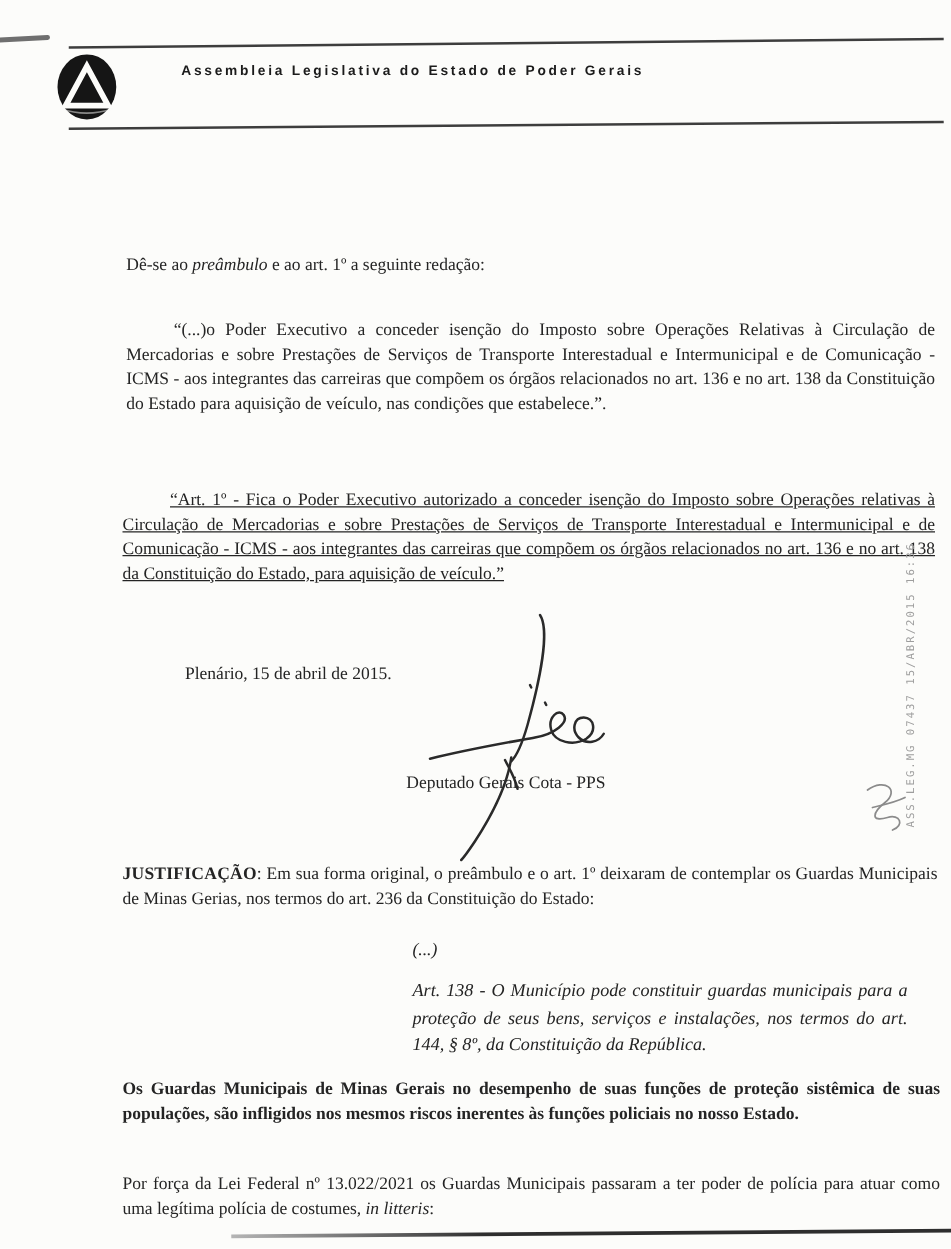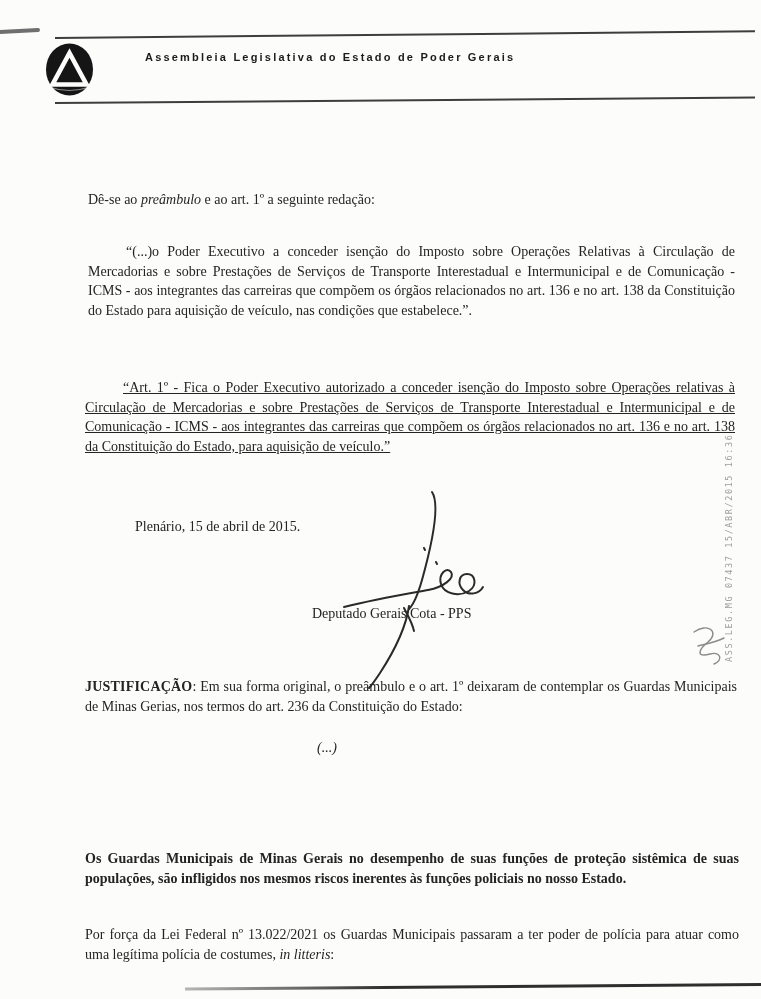--- a/index.html
+++ b/index.html
@@ -28,21 +28,21 @@
     font-family:"Liberation Sans",sans-serif;
     font-weight:bold;font-size:11px;letter-spacing:2.2px;color:#1b1b1b;
   }
 
   
   .title{
     left:60px;top:140px;width:700px;margin:0;
     text-align:center;font-size:15.5px;font-weight:bold;letter-spacing:0.3px;color:#1e1e1e;
   }
 
-  p{margin:0;}
+  p{margin:13px;}
   .body-text{font-size:14px;line-height:19.5px;color:#242424;}
   .intro{left:88px;top:190px;}
   .q1{left:88px;top:242px;width:647px;text-align:justify;text-indent:38px;}
   .q2{left:85px;top:378px;width:650px;text-align:justify;text-indent:38px;text-decoration:underline;}
   .date-line{left:135px;top:517px;}
   .sig-name{left:312px;top:604px;}
 
   .just{left:85px;top:677px;width:652px;text-align:justify;}
   .just b{letter-spacing:0.2px;}
 
@@ -105,20 +105,21 @@
       </g>
     </svg>
   </span>
 
   <p class="abs body-text sig-name">Deputado Gerais Cota - PPS</p>
 
   <p class="abs body-text just"><b>JUSTIFICAÇÃO</b><span>: Em sua forma original, o preâmbulo e o art. 1º deixaram de contemplar os Guardas Municipais de Minas Gerias, nos termos do art. 236 da Constituição do Estado:</span></p>
 
   <div class="abs bq">
     <p class="bq-ellipsis">(...)</p>
+    <p class="bq-text">Art. 138 - O Município pode constituir guardas municipais para a proteção de seus bens, serviços e instalações, nos termos do art. 144, § 8º, da Constituição da República.</p>
   </div>
 
   <p class="abs body-text p3">Os Guardas Municipais de Minas Gerais no desempenho de suas funções de proteção sistêmica de suas populações, são infligidos nos mesmos riscos inerentes às funções policiais no nosso Estado.</p>
 
   <p class="abs body-text p4"><span>Por força da Lei Federal nº 13.022/2021 os Guardas Municipais passaram a ter poder de polícia para atuar como uma legítima polícia de costumes, </span><i>in litteris</i><span>:</span></p>
 
   <div class="abs rule rule-bottom"></div>
 
   <div class="abs stamp">ASS.LEG.MG 07437 15/ABR/2015 16:36</div>
 

